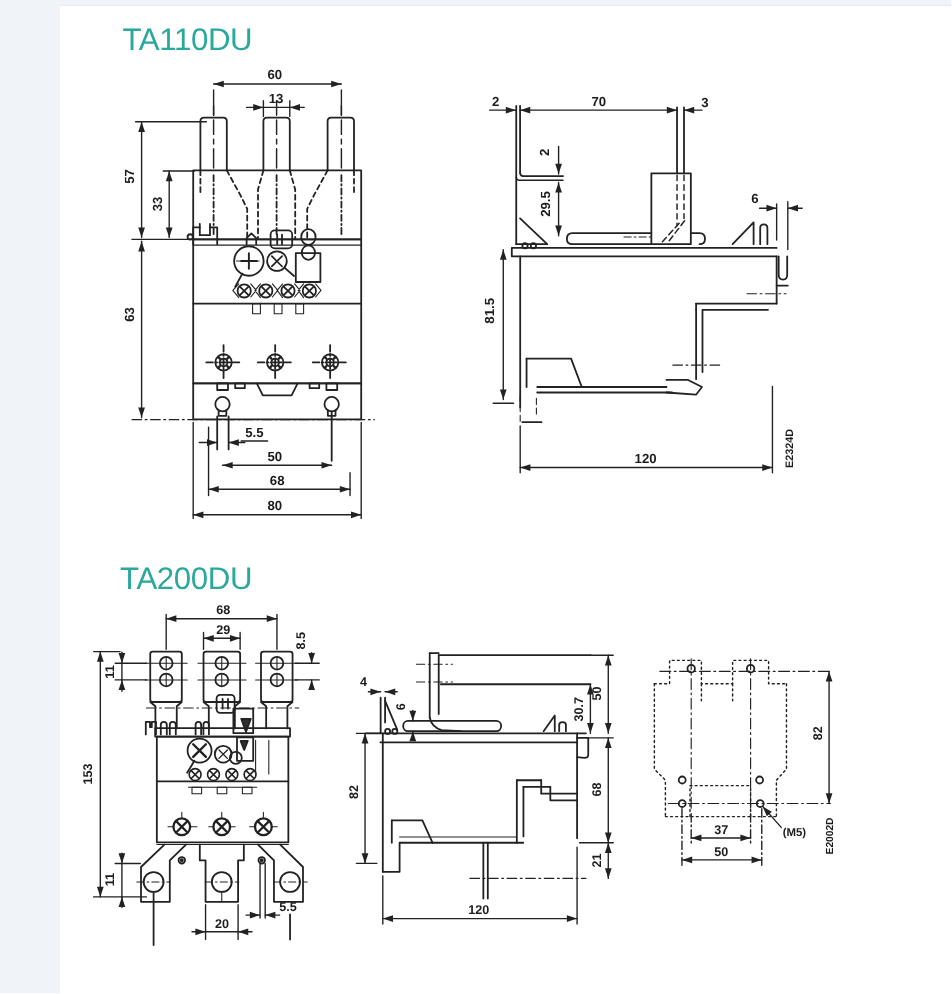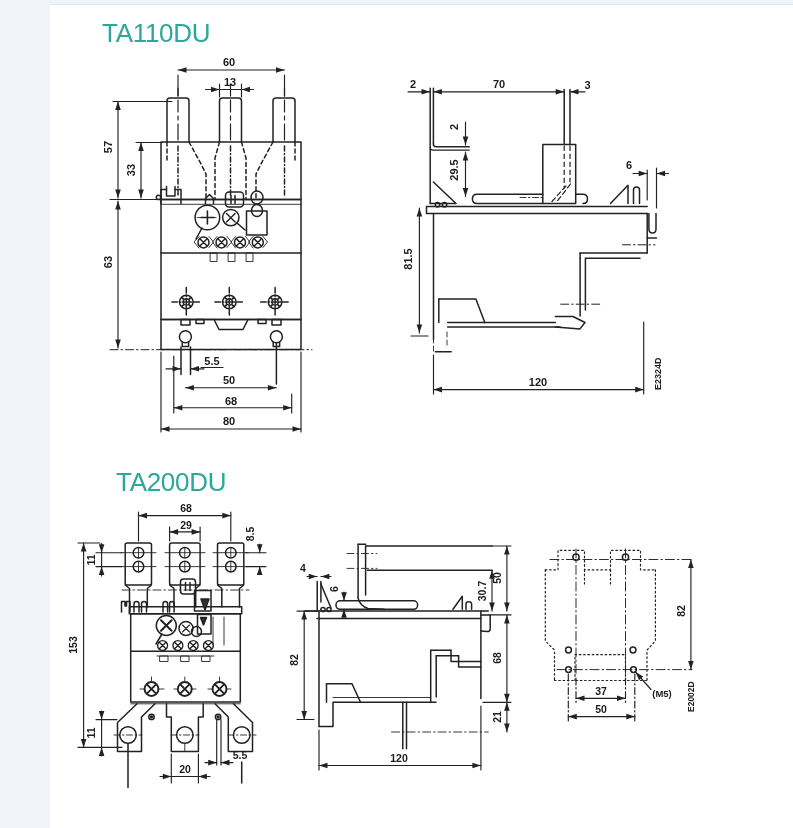--- a/index.html
+++ b/index.html
@@ -9,21 +9,21 @@
 </style>
 </head>
 <body>
 
 <div style="position:absolute;left:0;top:0;width:793px;height:4px;background:#f0f4f8;border-bottom:1px solid #e3ebf1;"></div>
 
 <div style="position:absolute;left:0;top:0;width:50px;height:828px;background:#f0f4f8;"></div>
 
 <div class="hd" style="left:102px;top:18px;">TA110DU</div>
 
-<div class="hd" style="left:116px;top:467px;">TA200DU</div>
+<div class="hd" style="left:100px;top:467px;">TA200DU</div>
 
 <svg width="793" height="828" viewBox="0 0 793 828" style="position:absolute;left:0;top:0;" stroke-linecap="round" stroke-linejoin="round">
 <defs>
 <marker id="aL" markerWidth="10" markerHeight="8" refX="0.5" refY="4" orient="auto" markerUnits="userSpaceOnUse">
         <path d="M0.5,4 L9,1.2 L9,6.8 z" fill="#222222"></path>
       </marker>
 <marker id="aR" markerWidth="10" markerHeight="8" refX="9.5" refY="4" orient="auto" markerUnits="userSpaceOnUse">
         <path d="M9.5,4 L1,1.2 L1,6.8 z" fill="#222222"></path>
       </marker>
 <g id="xscrew">

